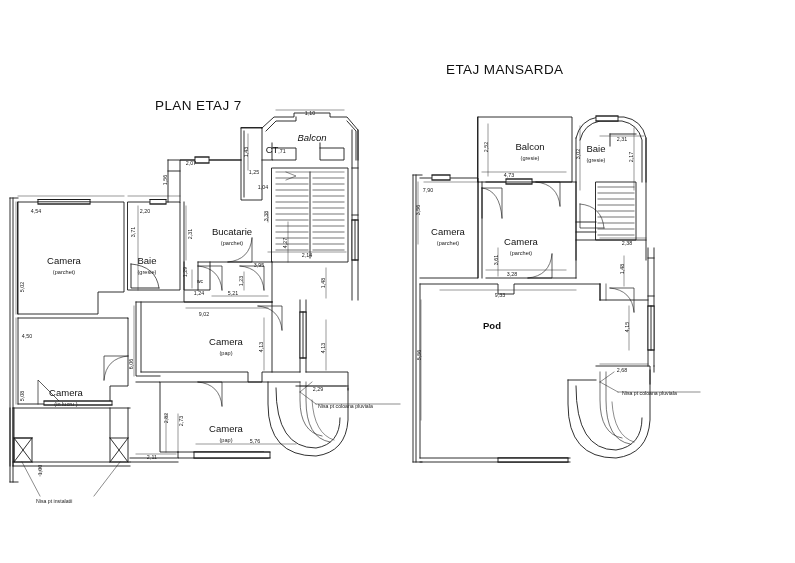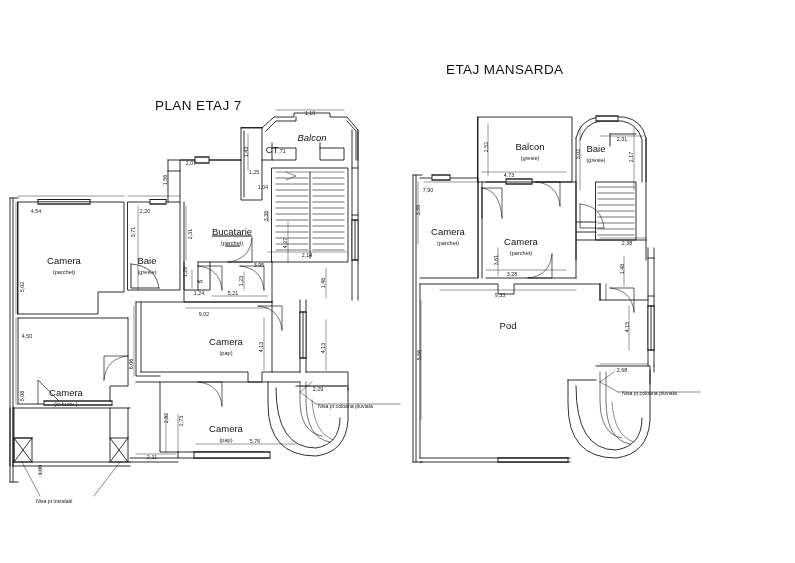--- a/index.html
+++ b/index.html
@@ -329,21 +329,21 @@
         <path d="M421 300 L421 420"></path>
         <path d="M600 364 L648 364"></path>
       </g>
     </g>
   </svg>
 
   <div id="text-layer">
       <div class="plan-title" style="left: 155px; top: 98px;">PLAN ETAJ 7</div>
       <div class="room" style="left: 64px; top: 262px;"><span class="rname">Camera</span><span class="rmat">(parchet)</span></div>
       <div class="room" style="left: 147px; top: 262px;"><span class="rname">Baie</span><span class="rmat">(gresie)</span></div>
-      <div class="room" style="left: 232px; top: 233px; text-decoration: underline;"><span class="rname">Bucatarie</span><span class="rmat">(parchet)</span></div>
+      <div class="room" style="left: 232px; top: 233px;"><span class="rname">Bucatarie</span><span class="rmat">(parchet)</span></div>
       <div class="room" style="left: 66px; top: 394px;"><span class="rname">Camera</span><span class="rmat">(in lucru )</span></div>
       <div class="room" style="left: 226px; top: 343px;"><span class="rname">Camera</span><span class="rmat">(pap)</span></div>
       <div class="room" style="left: 226px; top: 430px;"><span class="rname">Camera</span><span class="rmat">(pap)</span></div>
       <div class="room" style="left: 272px; top: 148px;"><span class="rname">CT</span></div>
       <div class="room" style="left: 312px; top: 136px; font-style: italic;"><span class="rname">Balcon</span></div>
       <div class="room tiny" style="left: 200px; top: 278px;"><span class="rname">wc</span></div>
       <div class="dim" style="left: 36px; top: 211px;">4,54</div>
       <div class="dim" style="left: 145px; top: 211px;">2,20</div>
       <div class="dim v" style="left: 22px; top: 287px;">5,02</div>
       <div class="dim v" style="left: 133px; top: 232px;">3,71</div>
@@ -376,21 +376,21 @@
       <div class="dim" style="left: 255px; top: 441px;">5,76</div>
       <div class="dim" style="left: 152px; top: 457px;">2,11</div>
       <div class="dim v" style="left: 40px; top: 470px;">1,00</div>
       <div class="note" style="left: 318px; top: 406px;">Nisa pt coloana pluviala</div>
       <div class="note" style="left: 36px; top: 501px;">Nisa pt instalatii</div>
       <div class="plan-title" style="left: 446px; top: 62px;">ETAJ MANSARDA</div>
       <div class="room" style="left: 530px; top: 148px;"><span class="rname">Balcon</span><span class="rmat">(gresie)</span></div>
       <div class="room" style="left: 596px; top: 150px;"><span class="rname">Baie</span><span class="rmat">(gresie)</span></div>
       <div class="room" style="left: 448px; top: 233px;"><span class="rname">Camera</span><span class="rmat">(parchet)</span></div>
       <div class="room" style="left: 521px; top: 243px;"><span class="rname">Camera</span><span class="rmat">(parchet)</span></div>
-      <div class="room" style="left: 508px; top: 324px;"><span class="rname">Pod</span></div>
+      <div class="room" style="left: 492px; top: 324px; font-weight: bold;"><span class="rname">Pod</span></div>
       <div class="dim v" style="left: 486px; top: 147px;">2,52</div>
       <div class="dim" style="left: 509px; top: 175px;">4,73</div>
       <div class="dim" style="left: 622px; top: 139px;">2,31</div>
       <div class="dim v" style="left: 578px; top: 154px;">3,02</div>
       <div class="dim v" style="left: 631px; top: 157px;">2,17</div>
       <div class="dim" style="left: 428px; top: 190px;">7,90</div>
       <div class="dim v" style="left: 418px; top: 210px;">3,56</div>
       <div class="dim" style="left: 627px; top: 243px;">2,38</div>
       <div class="dim v" style="left: 496px; top: 260px;">3,61</div>
       <div class="dim" style="left: 512px; top: 274px;">3,28</div>

